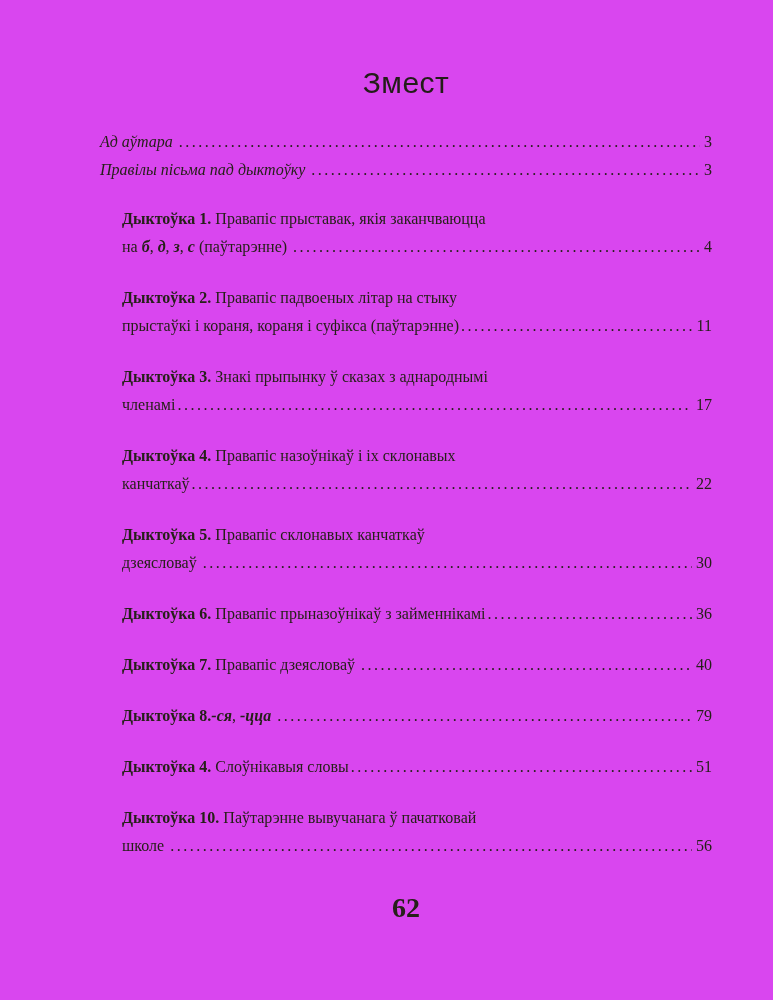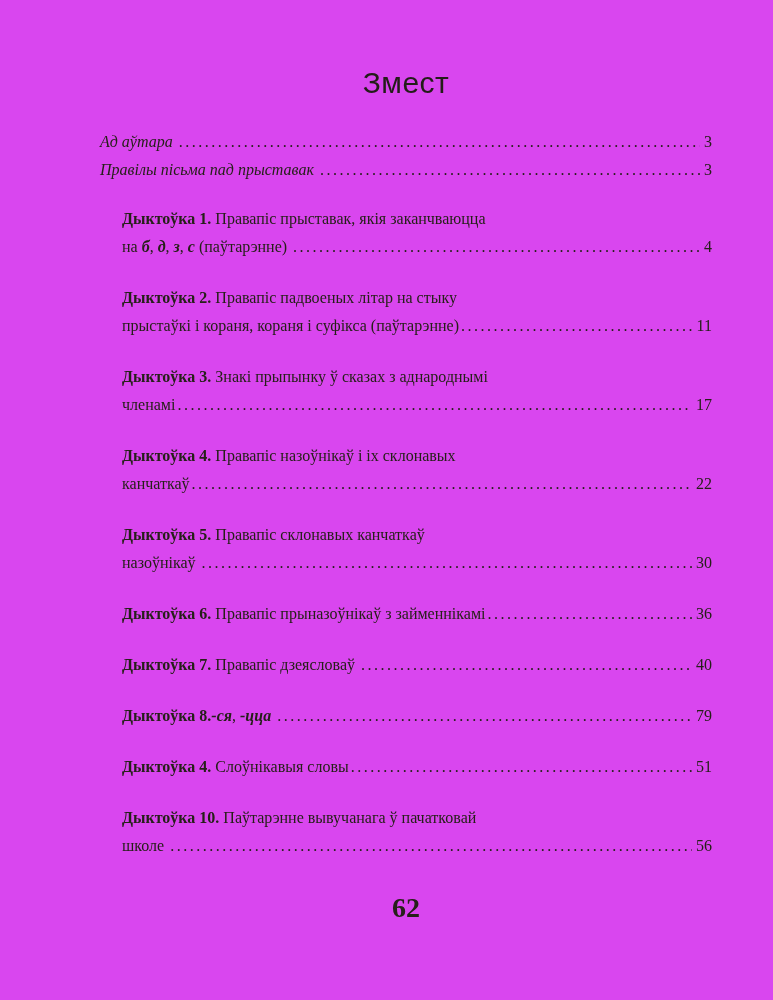--- a/index.html
+++ b/index.html
@@ -81,21 +81,21 @@
     <div class="front-matter">
         <div class="toc-entry fm">
           <div class="toc-line">
             <span class="run i">Ад аўтара </span>
             <span class="fill"></span>
             <span class="pnum">3</span>
           </div>
         </div>
         <div class="toc-entry fm">
           <div class="toc-line">
-            <span class="run i">Правілы пісьма пад прыставак </span>
+            <span class="run i">Правілы пісьма пад дыктоўку </span>
             <span class="fill"></span>
             <span class="pnum">3</span>
           </div>
         </div>
       </div>
     <div class="entries">
         <div class="toc-entry main">
           <div class="toc-line">
             <span class="run b">Дыктоўка 1.</span>
             <span class="run n"> Правапіс прыставак, якія заканчваюцца</span>
@@ -146,21 +146,21 @@
             <span class="fill"></span>
             <span class="pnum">22</span>
           </div>
         </div>
         <div class="toc-entry main">
           <div class="toc-line">
             <span class="run b">Дыктоўка 5.</span>
             <span class="run n"> Правапіс склонавых канчаткаў</span>
           </div>
           <div class="toc-line">
-            <span class="run n">назоўнікаў </span>
+            <span class="run n">дзеясловаў </span>
             <span class="fill"></span>
             <span class="pnum">30</span>
           </div>
         </div>
         <div class="toc-entry main">
           <div class="toc-line">
             <span class="run b">Дыктоўка 6.</span>
             <span class="run n"> Правапіс прыназоўнікаў з займеннікамі</span>
             <span class="fill"></span>
             <span class="pnum">36</span>

